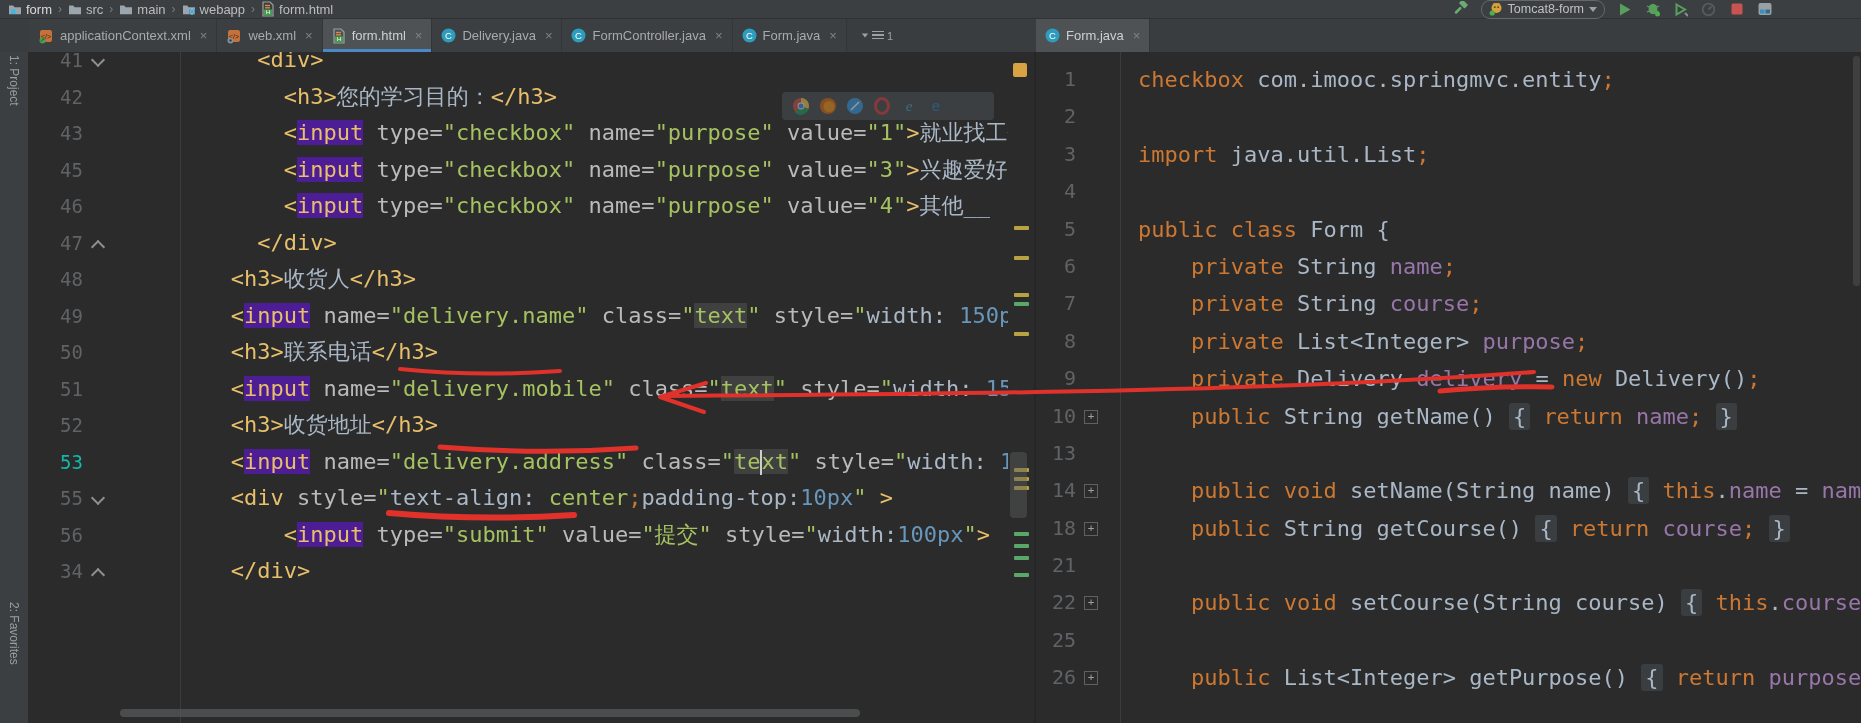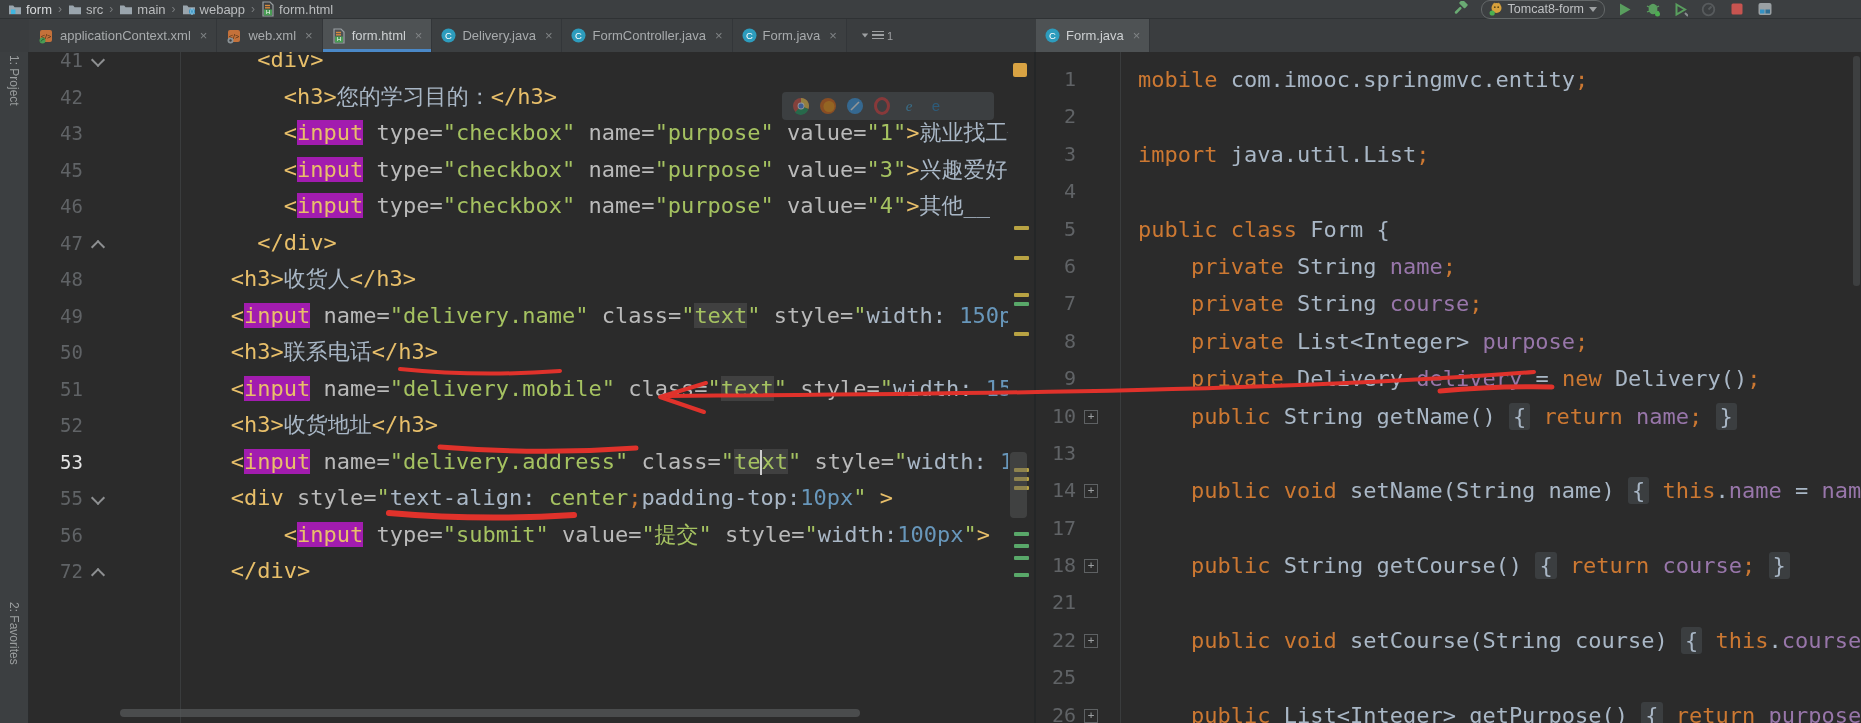--- a/index.html
+++ b/index.html
@@ -38,28 +38,28 @@
   
   .ed{position:absolute;top:52px;height:671px;background:#2B2B2B;overflow:hidden;}
   #edL{left:29px;width:979px;}
   #edR{left:1036px;width:825px;}
   .gutsep{position:absolute;top:0;width:1px;height:671px;background:#3A3C3D;}
   .row{display:flex;height:36.5px;align-items:stretch;}
   #edR .row{height:37.4px;}
   .ln{font-family:"DejaVu Sans Mono",monospace;color:#606366;font-size:19px;
       text-align:right;flex:none;line-height:36.5px;}
   #edL .ln{width:54px;text-align:right;} #edR .ln{width:40px;line-height:37.4px;font-size:20px;}
-  .ln.cur{color:#e5e5e5;}
+  .ln.cur{color:#14b8a6;}
   .fold{flex:none;position:relative;} #edL .fold{width:40px;} #edR .fold{width:30px;}
   .code{font-family:"DejaVu Sans Mono",monospace;font-size:22px;white-space:pre;flex:none;
         line-height:36.5px;color:#A9B7C6;}
   #edL .code{margin-left:68px;} #edR .code{margin-left:32px;line-height:37.4px;}
   .sd{color:#A9B7C6}.st{color:#E8BF6A}.sa{color:#BABABA}.ss{color:#A5C261}
   .sn{color:#6897BB}.sk{color:#CC7832}.sf{color:#9876AA}.sm{color:#CC7832}
-  .h1{background:#a21caf;}.h2{background:#404040;}
+  .h1{background:#4c1d95;}.h2{background:#404040;}
   .chip{background:#3B3E40;border-radius:3px;padding:1px 4px;}
   .caret{border-left:2px solid #CDCDCD;margin-left:-1px;display:inline-block;height:25px;vertical-align:middle;}
   .chvd,.chvu{width:8px;height:8px;border-right:2px solid #8E9092;border-bottom:2px solid #8E9092;
       display:inline-block;position:absolute;left:10px;}
   .chvd{transform:rotate(45deg);top:13px;}
   .chvu{transform:rotate(-135deg);top:17px;}
   .pb{width:12px;height:12px;border:1px solid #5E6163;color:#9DA0A2;font:11px/11px "DejaVu Sans Mono",monospace;
       text-align:center;background:#2B2B2B;position:absolute;left:8px;top:12px;}
   
   .stripe{position:absolute;left:1008px;top:52px;width:28px;height:671px;z-index:6;}
@@ -372,21 +372,21 @@
           <span class="chvd"></span>
         </span>
         <span class="code"><span class="sd">   </span><span class="st">&lt;div</span><span class="sa"> style=</span><span class="ss">"</span><span class="sd">text-align:</span><span class="ss"> center</span><span class="sm">;</span><span class="sd">padding-top</span><span class="sd">:</span><span class="sn">10px</span><span class="ss">"</span><span class="st"> &gt;</span></span>
       </div>
       <div class="row">
         <span class="ln">56</span>
         <span class="fold"></span>
         <span class="code"><span class="sd">       </span><span class="st">&lt;</span><span class="st h1">input</span><span class="sa"> type=</span><span class="ss">"submit"</span><span class="sa"> value=</span><span class="ss">"提交"</span><span class="sa"> style=</span><span class="ss">"</span><span class="sd">width</span><span class="sd">:</span><span class="sn">100px</span><span class="ss">"</span><span class="st">&gt;</span></span>
       </div>
       <div class="row">
-        <span class="ln">72</span>
+        <span class="ln">34</span>
         <span class="fold">
           <span class="chvu"></span>
         </span>
         <span class="code"><span class="sd">   </span><span class="st">&lt;/div&gt;</span></span>
       </div>
     </div>
 </div>
 
 <div class="stripe">
   <div class="warnsq"></div>
@@ -407,21 +407,21 @@
   <div class="vthumbL" style="top:400px;"></div>
 </div>
 <div class="split"></div>
 
 <div class="ed" id="edR">
   <div class="gutsep" style="left:84px;"></div>
   <div id="rowsR" style="margin-top:9px;">
       <div class="row">
         <span class="ln">1</span>
         <span class="fold"></span>
-        <span class="code"><span class="sk">mobile </span><span class="sd">com.imooc.springmvc.entity</span><span class="sm">;</span></span>
+        <span class="code"><span class="sk">checkbox </span><span class="sd">com.imooc.springmvc.entity</span><span class="sm">;</span></span>
       </div>
       <div class="row">
         <span class="ln">2</span>
         <span class="fold"></span>
         <span class="code"></span>
       </div>
       <div class="row">
         <span class="ln">3</span>
         <span class="fold"></span>
         <span class="code"><span class="sk">import </span><span class="sd">java.util.List</span><span class="sm">;</span></span>
@@ -467,25 +467,20 @@
         <span class="ln">13</span>
         <span class="fold"></span>
         <span class="code"></span>
       </div>
       <div class="row">
         <span class="ln">14</span>
         <span class="fold">
           <span class="pb">+</span>
         </span>
         <span class="code"><span class="sd">    </span><span class="sk">public </span><span class="sk">void </span><span class="sd">setName(String name) </span><span class="chip">{</span><span class="sd"> </span><span class="sk">this</span><span class="sd">.</span><span class="sf">name</span><span class="sd"> = </span><span class="sf">name</span></span>
-      </div>
-      <div class="row">
-        <span class="ln">17</span>
-        <span class="fold"></span>
-        <span class="code"></span>
       </div>
       <div class="row">
         <span class="ln">18</span>
         <span class="fold">
           <span class="pb">+</span>
         </span>
         <span class="code"><span class="sd">    </span><span class="sk">public </span><span class="sd">String </span><span class="sd">getCourse() </span><span class="chip">{</span><span class="sd"> </span><span class="sk">return </span><span class="sf">course</span><span class="sm">;</span><span class="sd"> </span><span class="chip">}</span></span>
       </div>
       <div class="row">
         <span class="ln">21</span>

